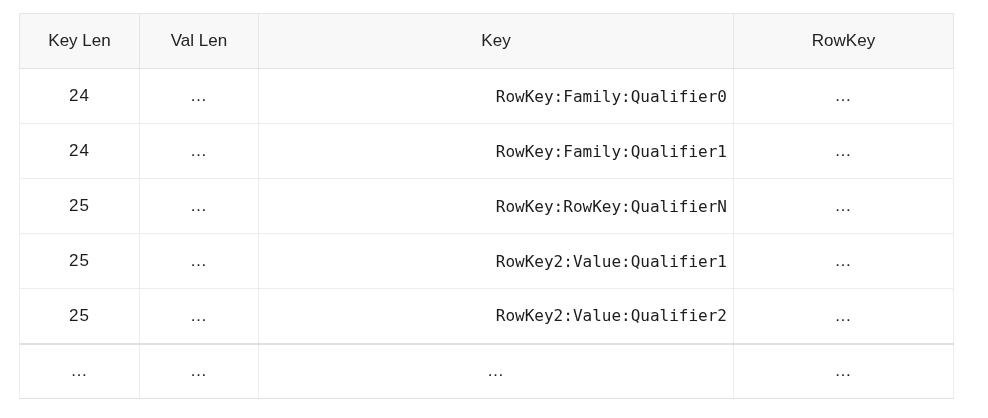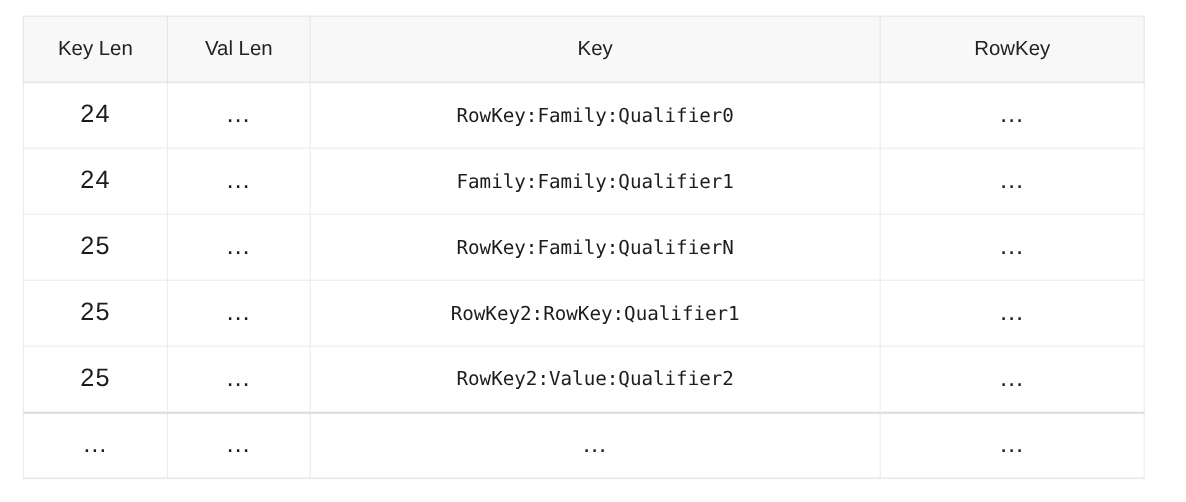--- a/index.html
+++ b/index.html
@@ -45,33 +45,34 @@
     text-align: center;
     vertical-align: middle;
     font-family: "Liberation Sans", sans-serif;
     padding: 0 6px;
     box-sizing: border-box;
   }
   .kv-table tbody td {
     height: 55px;
     border: 1px solid #ededed;
     background: #ffffff;
-    font-size: 21px;
+    font-size: 17px;
     color: #1c1c1c;
     text-align: center;
     vertical-align: middle;
     font-family: "Liberation Sans", sans-serif;
     padding: 0 6px;
     box-sizing: border-box;
     white-space: nowrap;
   }
   .kv-table tbody td.mono {
     font-family: "DejaVu Sans Mono", "Liberation Mono", monospace;
     font-size: 16px;
     letter-spacing: 0px;
+    text-align: right;
   }
   .kv-table tbody tr.tail-row td {
     border-top: 2px solid #e0e0e0;
   }
   .kv-table tbody tr:last-child td {
     border-bottom: 1px solid #e2e2e2;
   }
   .ell {
     letter-spacing: 1px;
   }
@@ -101,35 +102,35 @@
       <tr>
         <td class="ell">24</td>
         <td class="ell">…</td>
         <td class="mono">RowKey:Family:Qualifier0</td>
         <td class="ell">…</td>
       </tr>
 
       <tr>
         <td class="ell">24</td>
         <td class="ell">…</td>
-        <td class="mono">Family:Family:Qualifier1</td>
+        <td class="mono">RowKey:Family:Qualifier1</td>
         <td class="ell">…</td>
       </tr>
 
       <tr>
         <td class="ell">25</td>
         <td class="ell">…</td>
-        <td class="mono">RowKey:Family:QualifierN</td>
+        <td class="mono">RowKey:RowKey:QualifierN</td>
         <td class="ell">…</td>
       </tr>
 
       <tr>
         <td class="ell">25</td>
         <td class="ell">…</td>
-        <td class="mono">RowKey2:RowKey:Qualifier1</td>
+        <td class="mono">RowKey2:Value:Qualifier1</td>
         <td class="ell">…</td>
       </tr>
 
       <tr>
         <td class="ell">25</td>
         <td class="ell">…</td>
         <td class="mono">RowKey2:Value:Qualifier2</td>
         <td class="ell">…</td>
       </tr>
 

